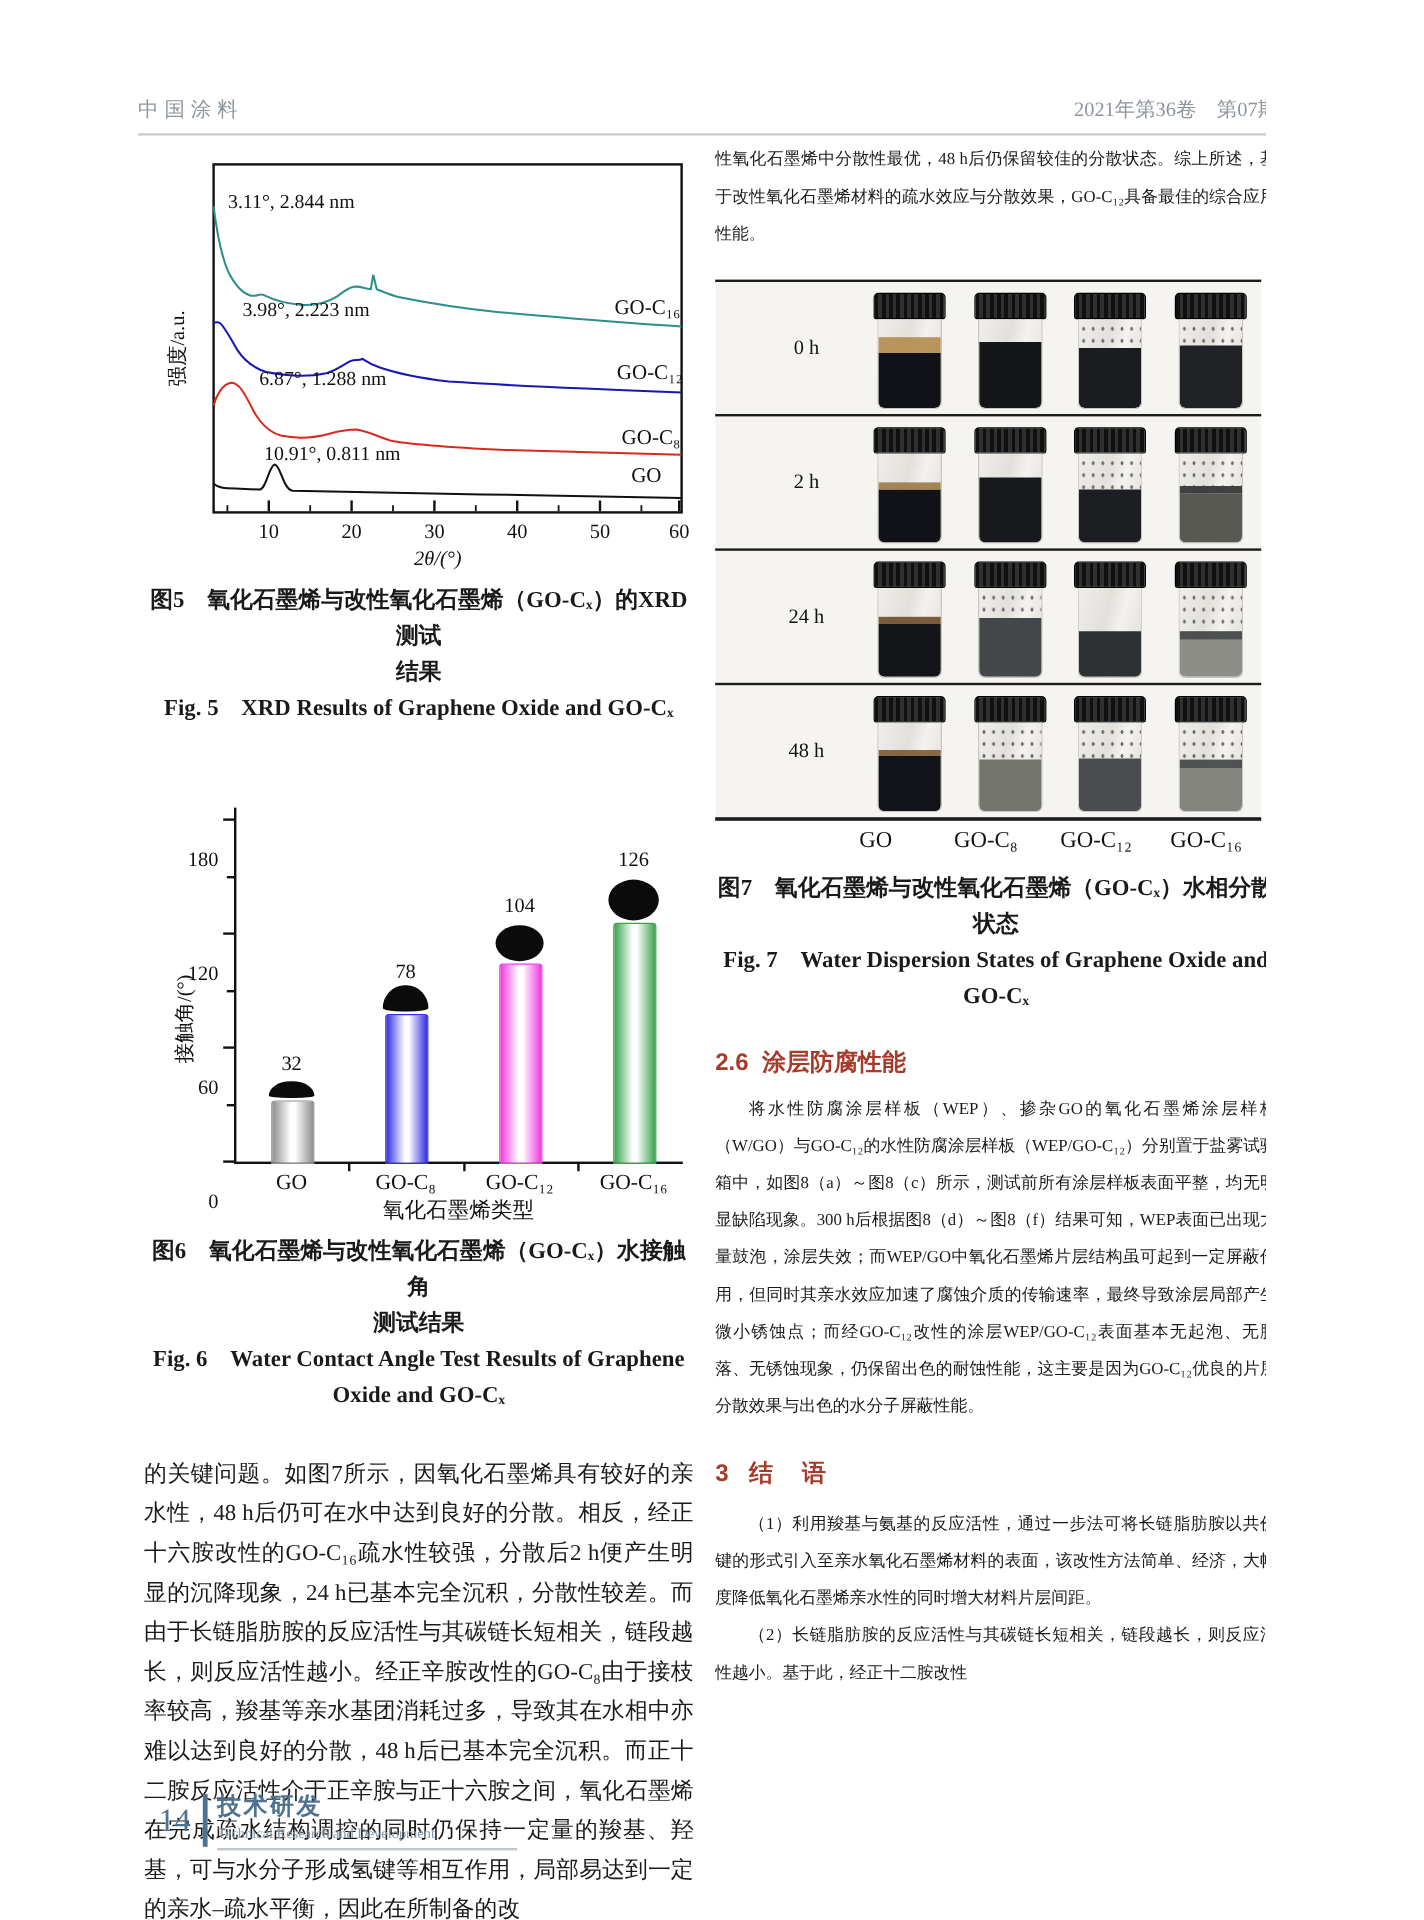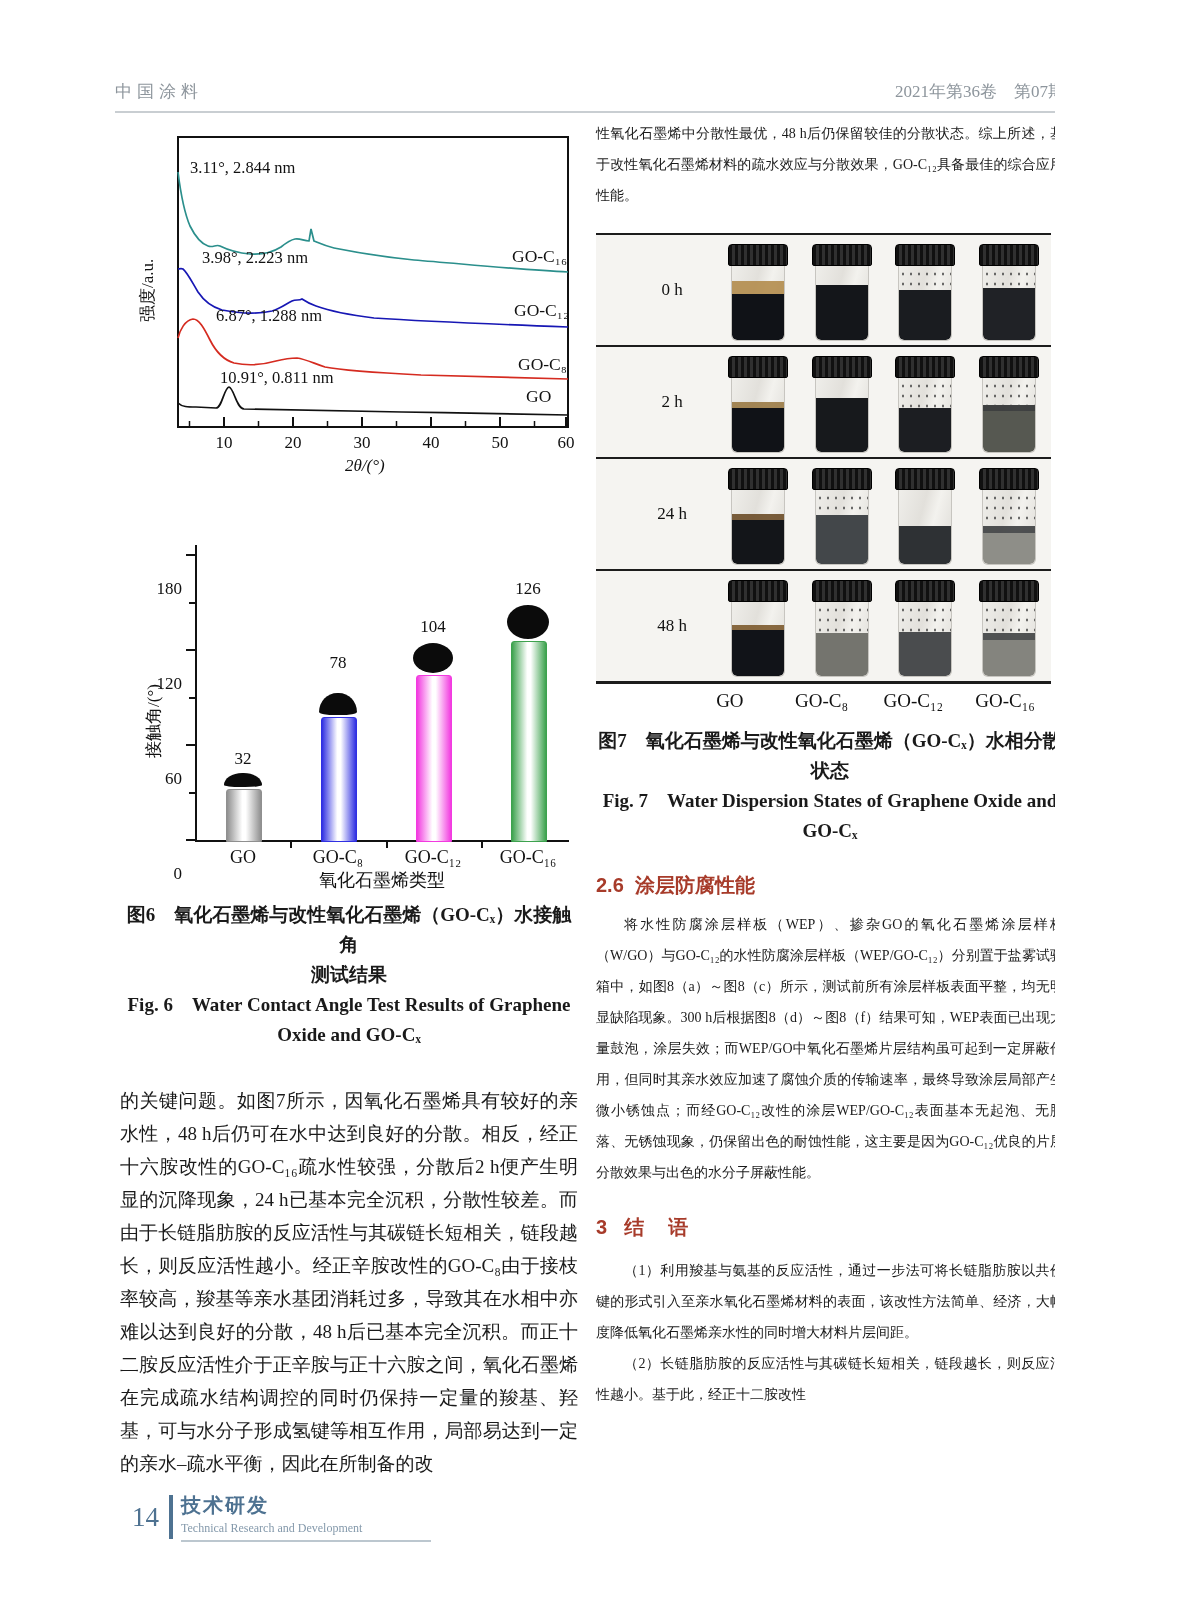--- a/index.html
+++ b/index.html
@@ -109,20 +109,25 @@
       <div class="ann" style="left:70px;top:28px;">3.11°, 2.844 nm</div>
       <div class="ann" style="left:82px;top:118px;">3.98°, 2.223 nm</div>
       <div class="ann" style="left:96px;top:176px;">6.87°, 1.288 nm</div>
       <div class="ann" style="left:100px;top:238px;">10.91°, 0.811 nm</div>
       <div class="serlab" style="left:392px;top:116px;">GO-C₁₆</div>
       <div class="serlab" style="left:394px;top:170px;">GO-C₁₂</div>
       <div class="serlab" style="left:398px;top:224px;">GO-C₈</div>
       <div class="serlab" style="left:406px;top:256px;">GO</div>
     </div>
 
+    <div class="cap">
+      <div>图5　氧化石墨烯与改性氧化石墨烯（GO-Cₓ）的XRD测试</div>
+      <div>结果</div>
+      <div>Fig. 5　XRD Results of Graphene Oxide and GO-Cₓ</div>
+    </div>
 
     <div class="fig6" id="fig6">
       <div class="axis-l"></div>
       <div class="axis-b"></div>
       <div class="axlab ylab" style="left:22px;top:238px;">接触角/(°)</div>
       <div class="xtitle">氧化石墨烯类型</div>
     <div class="ytick" style="left: 66px; top: 319px; width: 9px;"></div>
         <div class="yticklab" style="left: 22px; top: 310px;">0</div>
         <div class="ytick" style="left: 69px; top: 271.5px; width: 6px;"></div>
         <div class="ytick" style="left: 66px; top: 224px; width: 9px;"></div>
@@ -135,21 +140,21 @@
         <div class="yticklab" style="left: 22px; top: 25px;">180</div>
         <div class="xtick" style="left: 170px;"></div>
         <div class="xtick" style="left: 266px;"></div>
         <div class="xtick" style="left: 361px;"></div>
         <div class="bar" style="left: 106px; top: 269.333px; width: 34px; height: 50.6667px; border-color: rgb(143, 143, 143); background: linear-gradient(to right, rgb(143, 143, 143) 0%, rgb(255, 255, 255) 45%, rgb(255, 255, 255) 55%, rgb(143, 143, 143) 100%); border-radius: 3px 3px 0px 0px;"></div>
         <div class="drop" style="left: 104px; top: 253.333px; width: 38px; height: 14px; border-radius: 50% 50% 46% 46% / 90% 90% 14% 14%;"></div>
         <div class="vallab" style="left: 93px; top: 229px; width: 60px;">32</div>
         <div class="catlab" style="left: 78px; width: 90px;">GO</div>
         <div class="bar" style="left: 201px; top: 196.5px; width: 34px; height: 123.5px; border-color: rgb(48, 48, 226); background: linear-gradient(to right, rgb(48, 48, 226) 0%, rgb(255, 255, 255) 45%, rgb(255, 255, 255) 55%, rgb(48, 48, 226) 100%); border-radius: 3px 3px 0px 0px;"></div>
         <div class="drop" style="left: 199px; top: 172.5px; width: 38px; height: 22px; border-radius: 50% 50% 46% 46% / 90% 90% 14% 14%;"></div>
-        <div class="vallab" style="left: 188px; top: 133px; width: 60px;">78</div>
+        <div class="vallab" style="left: 188px; top: 152px; width: 60px;">78</div>
         <div class="catlab" style="left: 173px; width: 90px;">GO-C₈</div>
         <div class="bar" style="left: 296px; top: 155.333px; width: 34px; height: 164.667px; border-color: rgb(242, 58, 224); background: linear-gradient(to right, rgb(242, 58, 224) 0%, rgb(255, 255, 255) 45%, rgb(255, 255, 255) 55%, rgb(242, 58, 224) 100%); border-radius: 3px 3px 0px 0px;"></div>
         <div class="drop" style="left: 293px; top: 123.333px; width: 40px; height: 30px; border-radius: 50%;"></div>
         <div class="vallab" style="left: 283px; top: 97.3333px; width: 60px;">104</div>
         <div class="catlab" style="left: 268px; width: 90px;">GO-C₁₂</div>
         <div class="bar" style="left: 391px; top: 120.5px; width: 34px; height: 199.5px; border-color: rgb(61, 162, 78); background: linear-gradient(to right, rgb(61, 162, 78) 0%, rgb(255, 255, 255) 45%, rgb(255, 255, 255) 55%, rgb(61, 162, 78) 100%); border-radius: 3px 3px 0px 0px;"></div>
         <div class="drop" style="left: 387px; top: 84.5px; width: 42px; height: 34px; border-radius: 50%;"></div>
         <div class="vallab" style="left: 378px; top: 58.5px; width: 60px;">126</div>
         <div class="catlab" style="left: 363px; width: 90px;">GO-C₁₆</div>
       </div>

